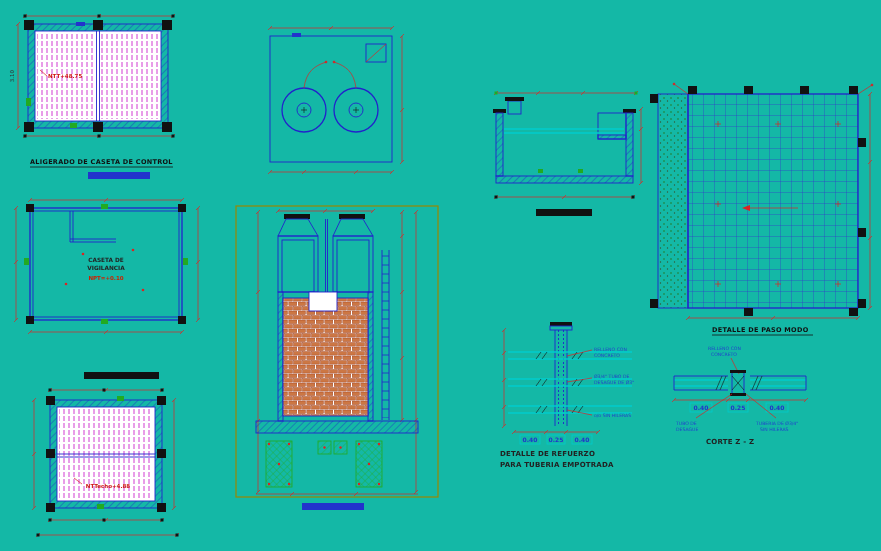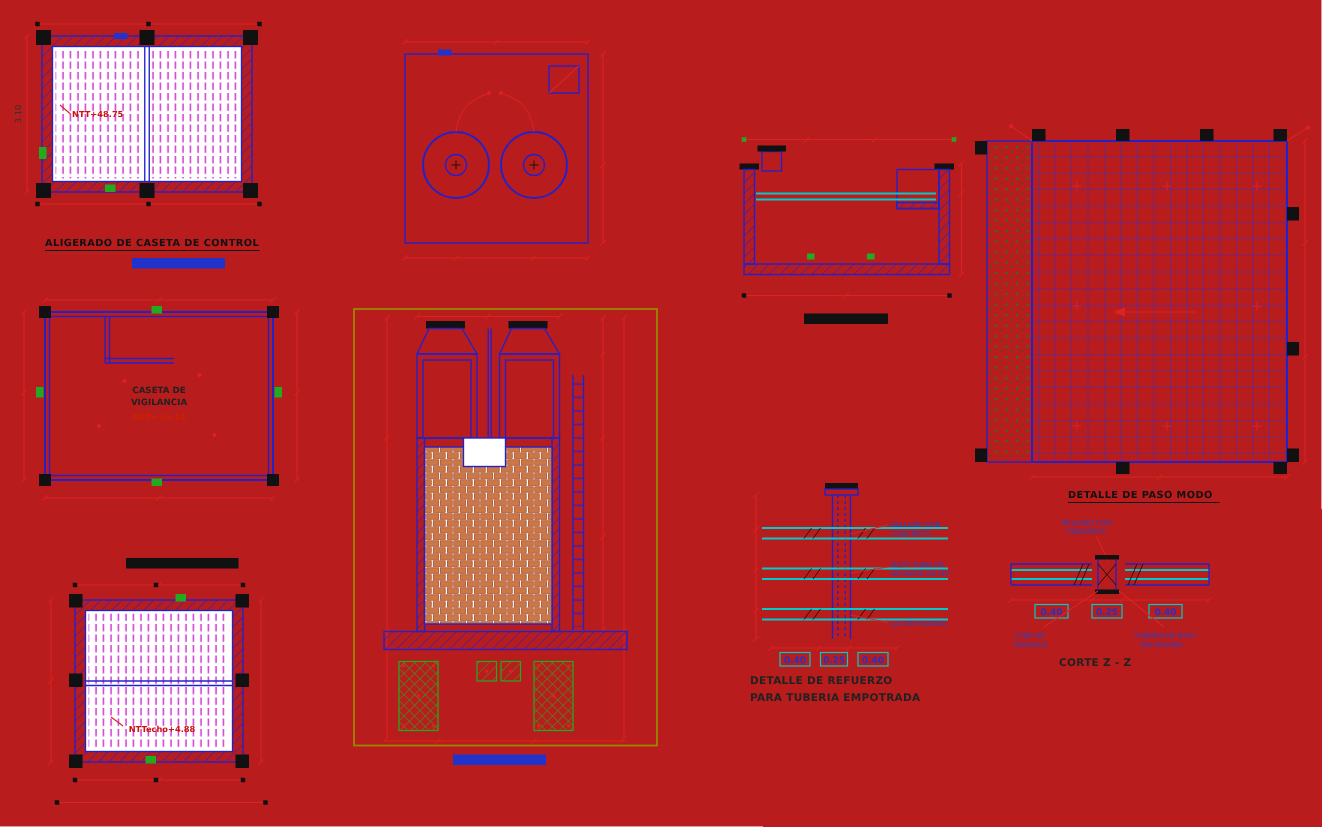--- a/index.html
+++ b/index.html
@@ -1,16 +1,16 @@
 <!DOCTYPE html>
 <html><head>
 <meta charset="utf-8">
 <style>
   html,body{margin:0;padding:0;background:#fff;}
-  #canvas{position:relative;width:881px;height:551px;background:#b91c1c;overflow:hidden;
+  #canvas{position:relative;width:881px;height:551px;background:#14b8a6;overflow:hidden;
           font-family:"DejaVu Sans",sans-serif;}
   svg.view{position:absolute;overflow:visible;}
   
   .st  {stroke:#2222cc;stroke-width:0.9;}
   .st2 {stroke:#2222cc;stroke-width:1.3;}
   .stg {stroke:#22aa22;stroke-width:0.8;}
   .bl  {stroke:#2222cc;stroke-width:0.9;fill:none;}
   .bl2 {stroke:#2222cc;stroke-width:1.3;fill:none;}
   .rd  {stroke:#dd2222;stroke-width:0.7;fill:none;}
   .cy  {stroke:#00cccc;stroke-width:1.3;fill:none;}

